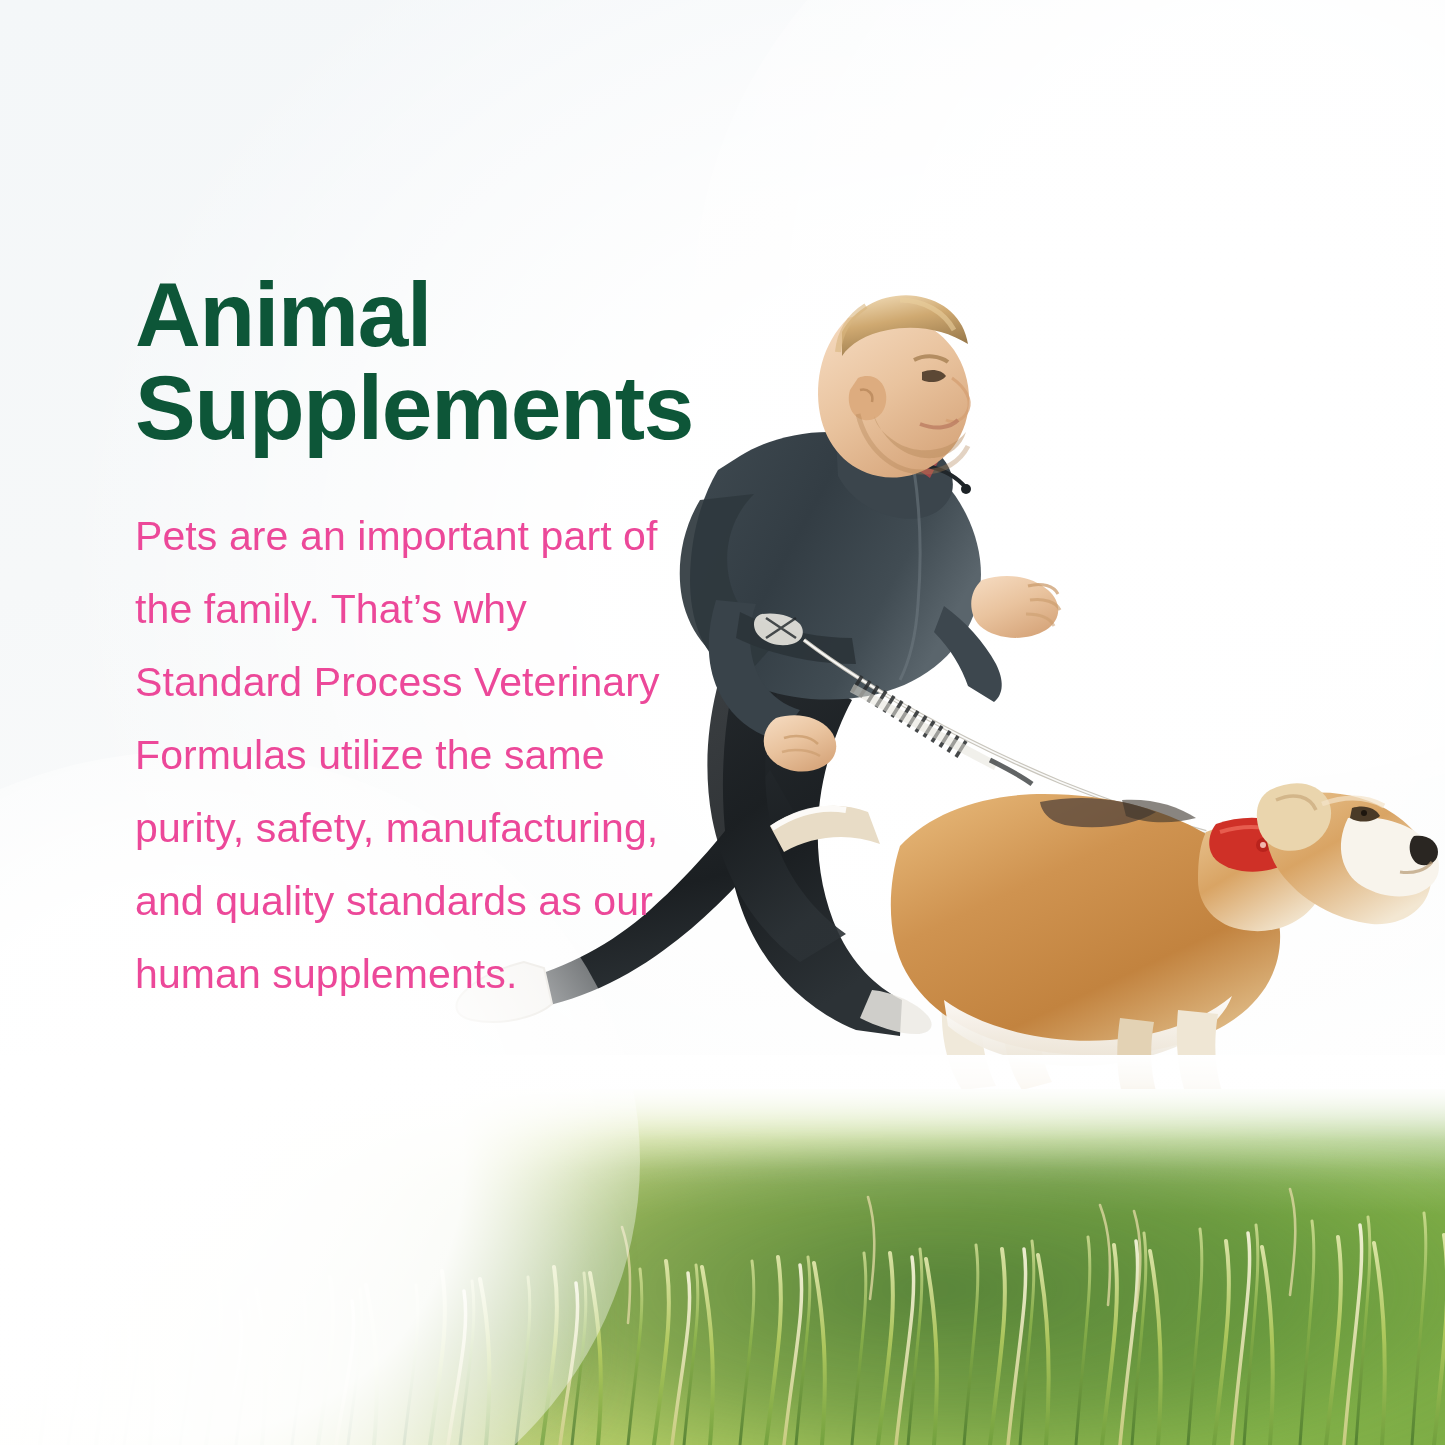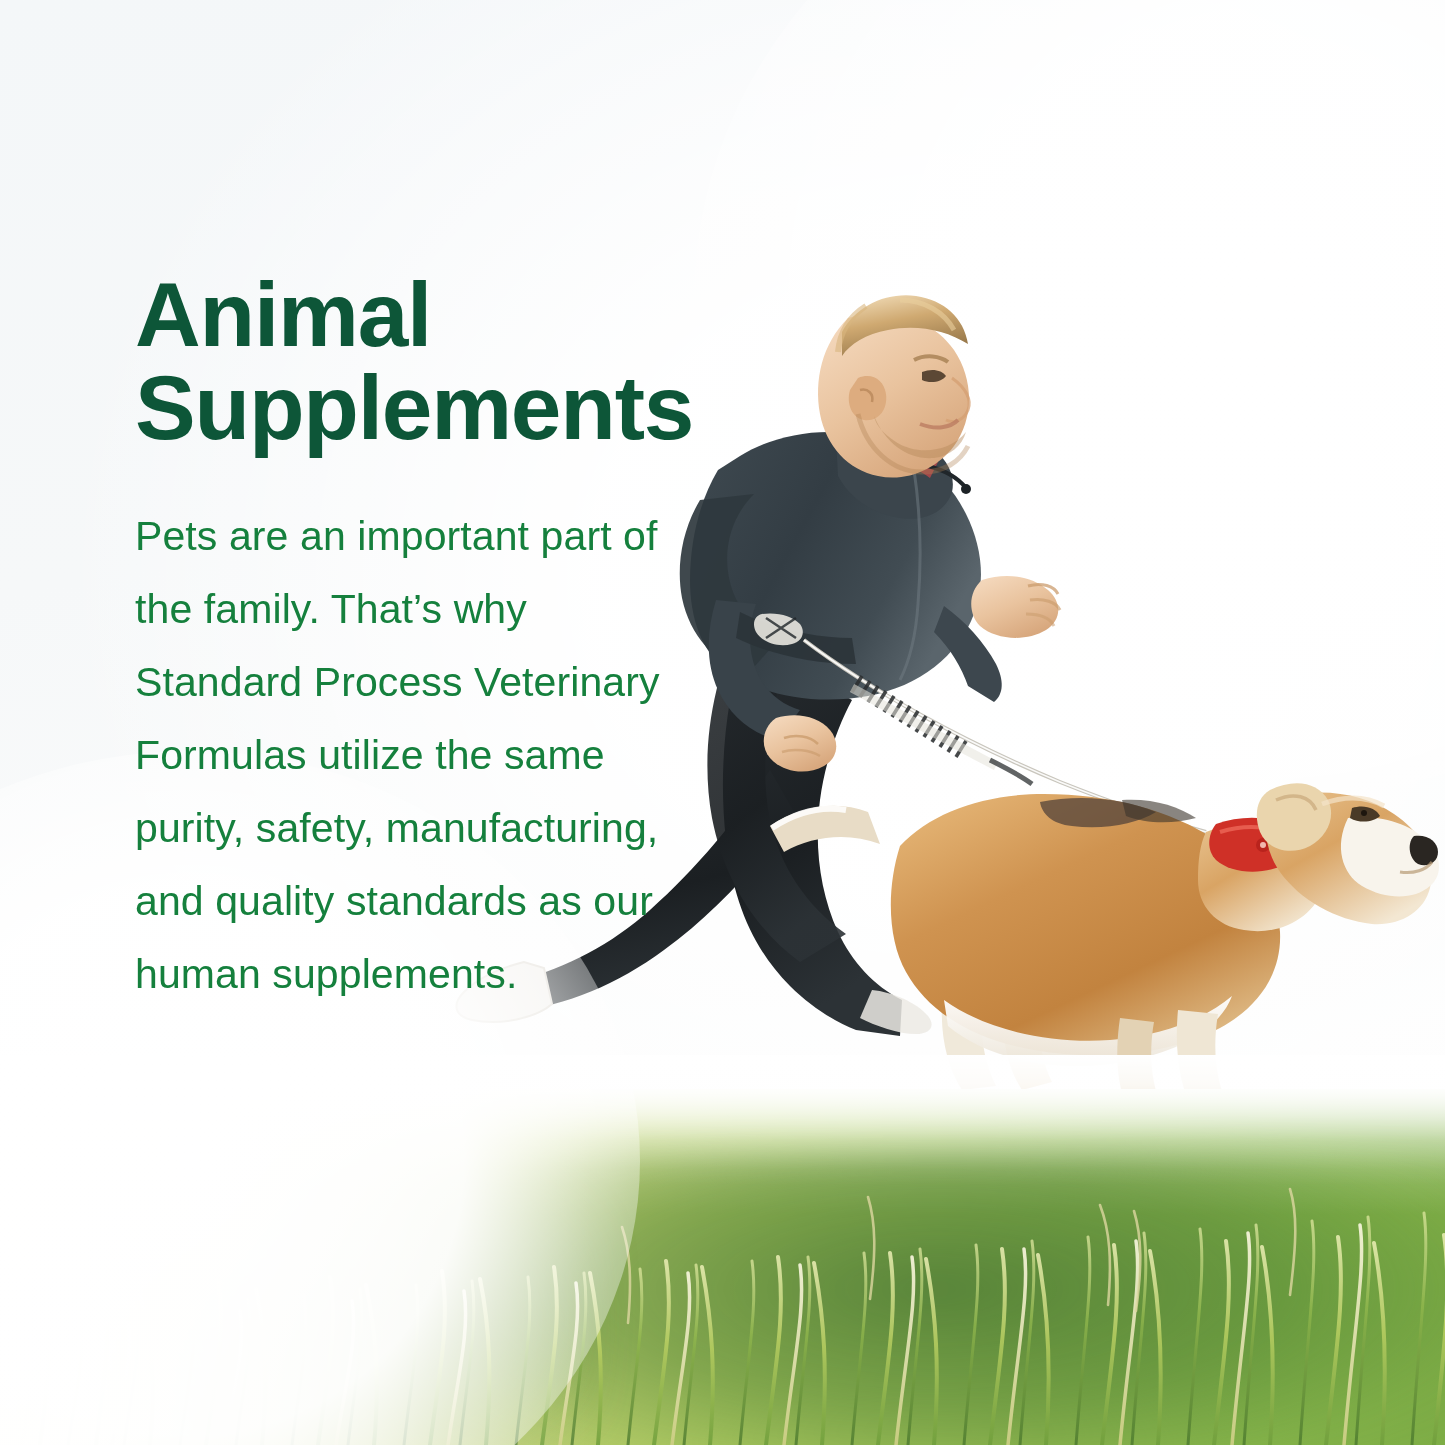--- a/index.html
+++ b/index.html
@@ -452,16 +452,16 @@
       <div class="grass-top-feather"></div>
       <div class="grass-wash-left"></div>
     </div>
 
     <div class="flare flare-left"></div>
   </div>
 
   <div id="text-block">
     <h1 id="headline" style="color:#0d5638">Animal
 Supplements</h1>
-    <p id="body-copy" style="color:#15803d">Pets are an important part of the family. That’s why Standard Process Veterinary Formulas utilize the same purity, safety, manufacturing, and quality standards as our human supplements.</p>
+    <p id="body-copy" style="color:#ec4899">Pets are an important part of the family. That’s why Standard Process Veterinary Formulas utilize the same purity, safety, manufacturing, and quality standards as our human supplements.</p>
   </div>
 
 </div>
 
 </body></html>

